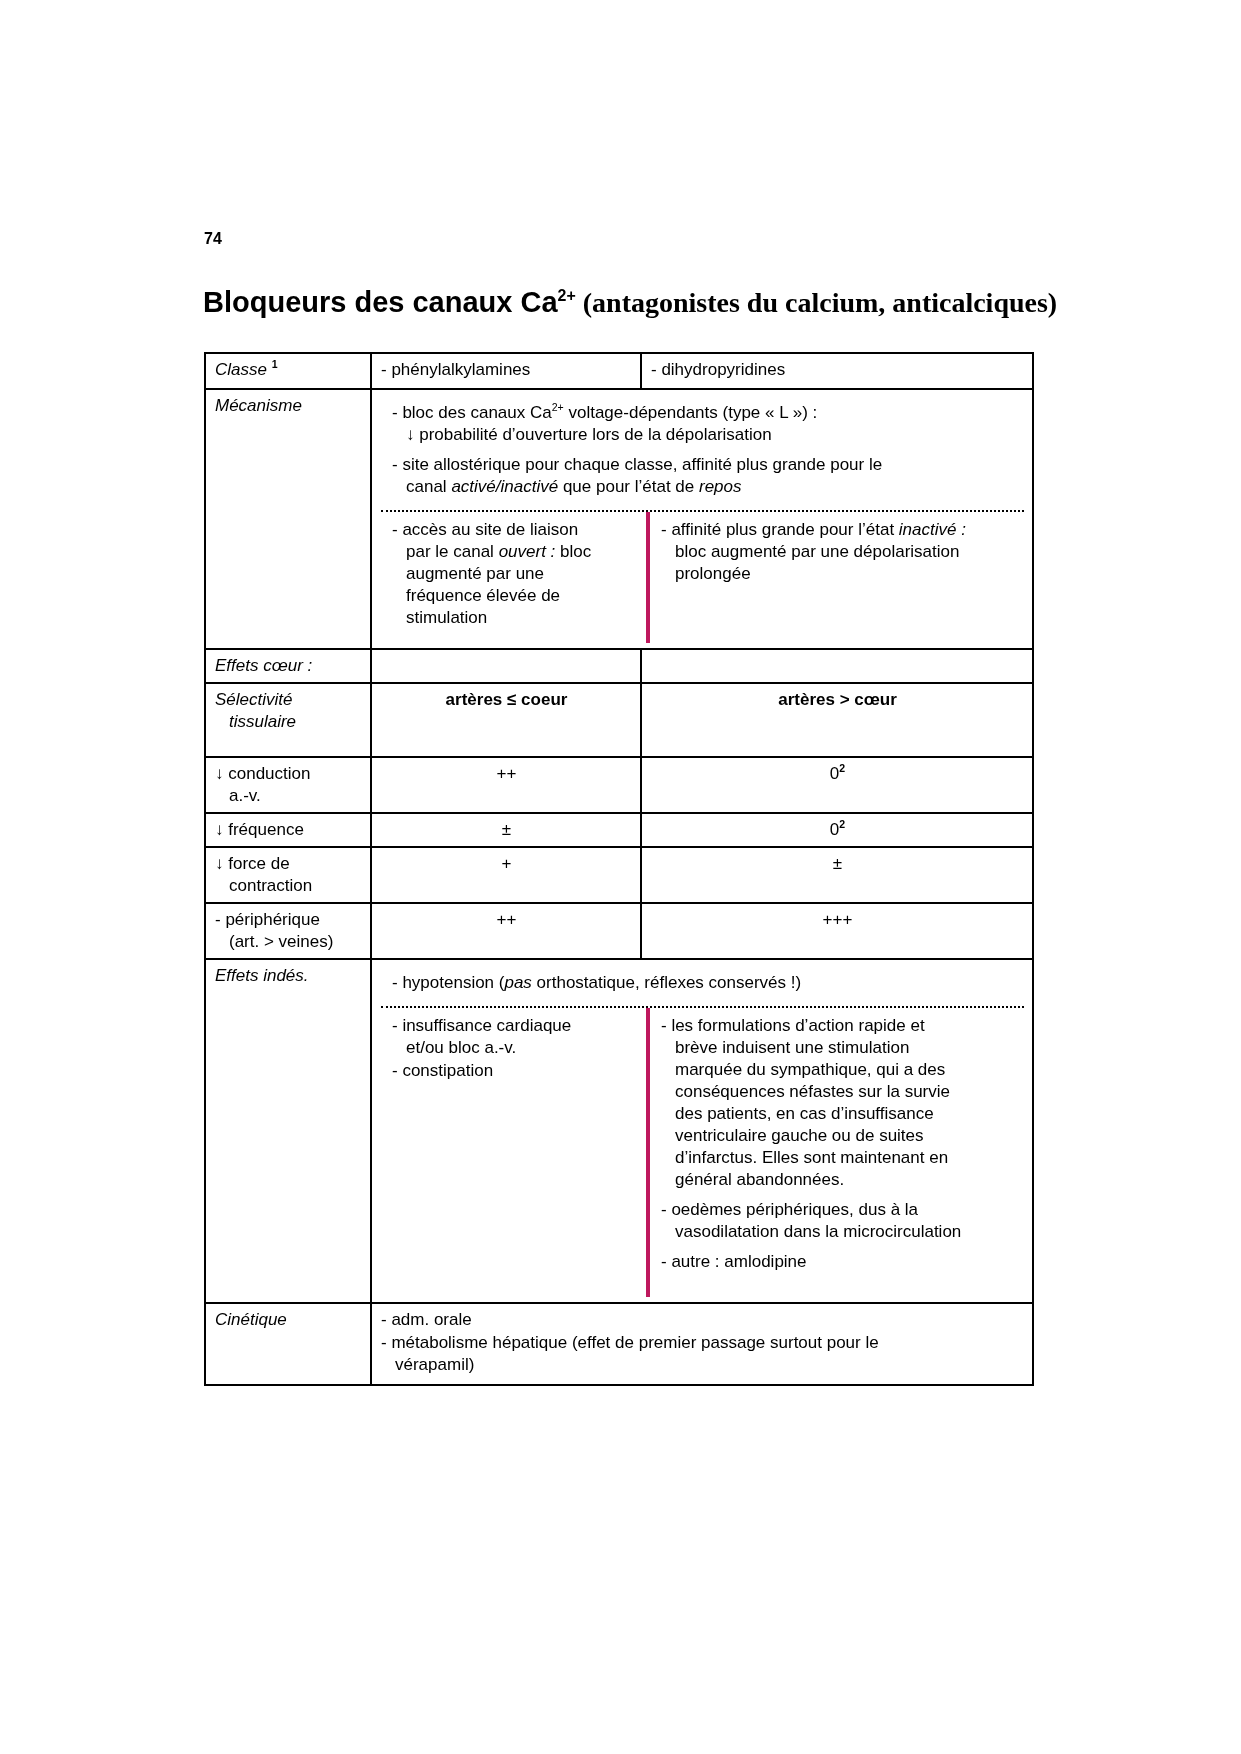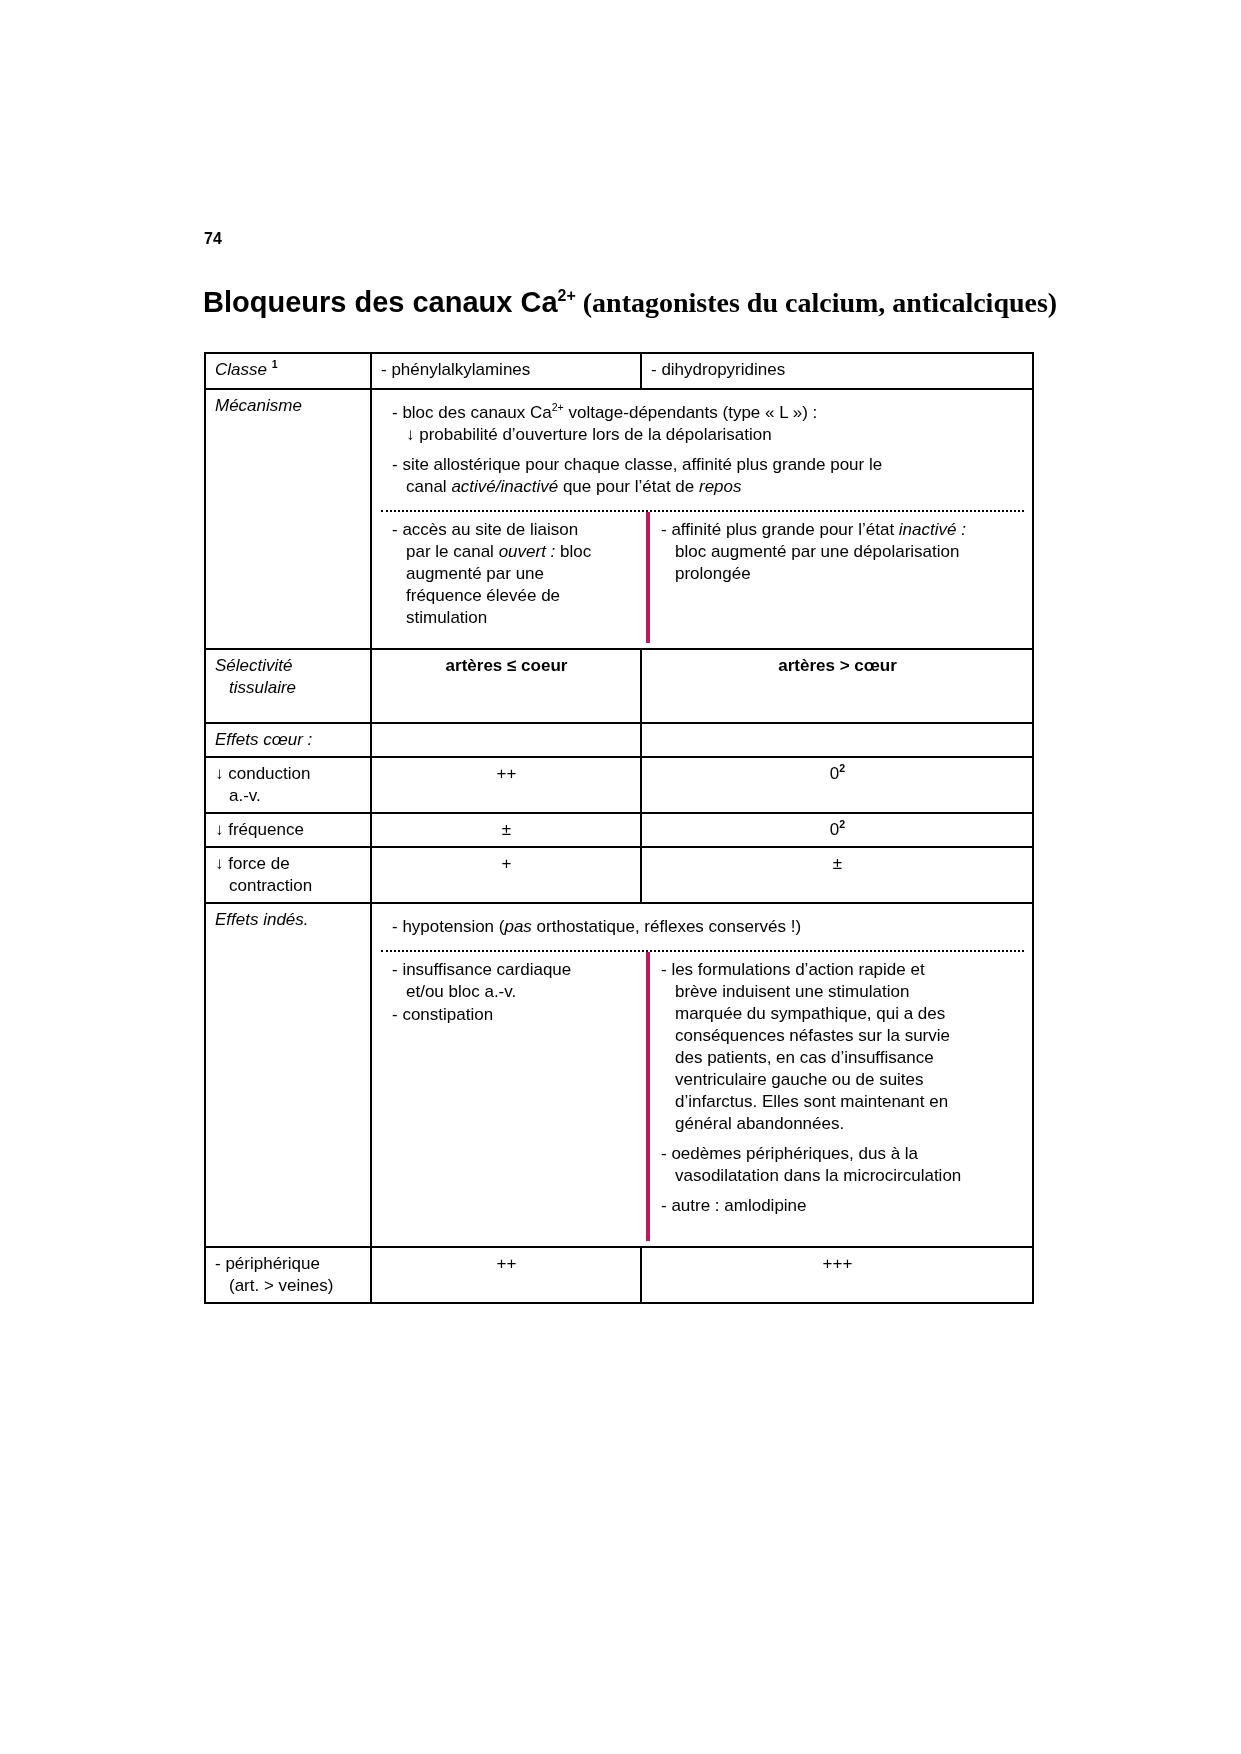--- a/index.html
+++ b/index.html
@@ -91,31 +91,31 @@
               <div class="para">- accès au site de liaison<br>par le canal <em>ouvert :</em> bloc<br>augmenté par une<br>fréquence élevée de<br>stimulation</div>
             </div>
         <div class="sub sub-r">
               <div class="para">- affinité plus grande pour l’état <em>inactivé :</em><br>bloc augmenté par une dépolarisation<br>prolongée</div>
             </div>
       </div>
     </td>
   </tr>
 
   <tr>
+    <td class="lab i h28">Effets cœur :</td>
+    <td></td>
+    <td></td>
+  </tr>
+
+  <tr>
     <td class="lab i h74">
           <div class="para">Sélectivité<br>tissulaire</div>
         </td>
     <td class="val val-mid"><strong>artères ≤ coeur</strong></td>
     <td class="val val-mid"><strong>artères &gt; cœur</strong></td>
-  </tr>
-
-  <tr>
-    <td class="lab i h28">Effets cœur :</td>
-    <td></td>
-    <td></td>
   </tr>
 
   <tr>
     <td class="lab h54">
           <div class="para">↓ conduction<br>a.-v.</div>
         </td>
     <td class="val">++</td>
     <td class="val">0<sup class="b">2</sup></td>
   </tr>
 
@@ -128,41 +128,48 @@
   <tr>
     <td class="lab h54">
           <div class="para">↓ force de<br>contraction</div>
         </td>
     <td class="val">+</td>
     <td class="val">±</td>
   </tr>
 
 
   <tr>
+    <td class="lab h54">
+          <div class="para">- périphérique<br>(art. &gt; veines)</div>
+        </td>
+    <td class="val">++</td>
+    <td class="val">+++</td>
+  </tr>
+
+  <tr>
     <td class="lab i">Effets indés.</td>
     <td class="nopad" colspan="2">
       <div class="shared">
             <div class="para">- hypotension (<em>pas</em> orthostatique, réflexes conservés !)</div>
           </div>
       <div class="split split-indes">
         <div class="sub sub-l tight">
               <div class="para">- insuffisance cardiaque<br>et/ou bloc a.-v.</div>
               <div class="para">- constipation</div>
             </div>
         <div class="sub sub-r">
               <div class="para">- les formulations d’action rapide et<br>brève induisent une stimulation<br>marquée du sympathique, qui a des<br>conséquences néfastes sur la survie<br>des patients, en cas d’insuffisance<br>ventriculaire gauche ou de suites<br>d’infarctus. Elles sont maintenant en<br>général abandonnées.</div>
               <div class="para">- oedèmes périphériques, dus à la<br>vasodilatation dans la microcirculation</div>
               <div class="para">- autre : amlodipine</div>
             </div>
       </div>
     </td>
   </tr>
 
   <tr>
-    <td class="lab h54">
-          <div class="para">- périphérique<br>(art. &gt; veines)</div>
+    <td class="lab i h82">Cinétique</td>
+    <td class="tight" colspan="2">
+          <div class="para">- adm. orale</div>
+          <div class="para">- métabolisme hépatique (effet de premier passage surtout pour le<br>vérapamil)</div>
         </td>
-    <td class="val">++</td>
-    <td class="val">+++</td>
   </tr>
-
 </tbody>
   </table>
 
 </body></html>

